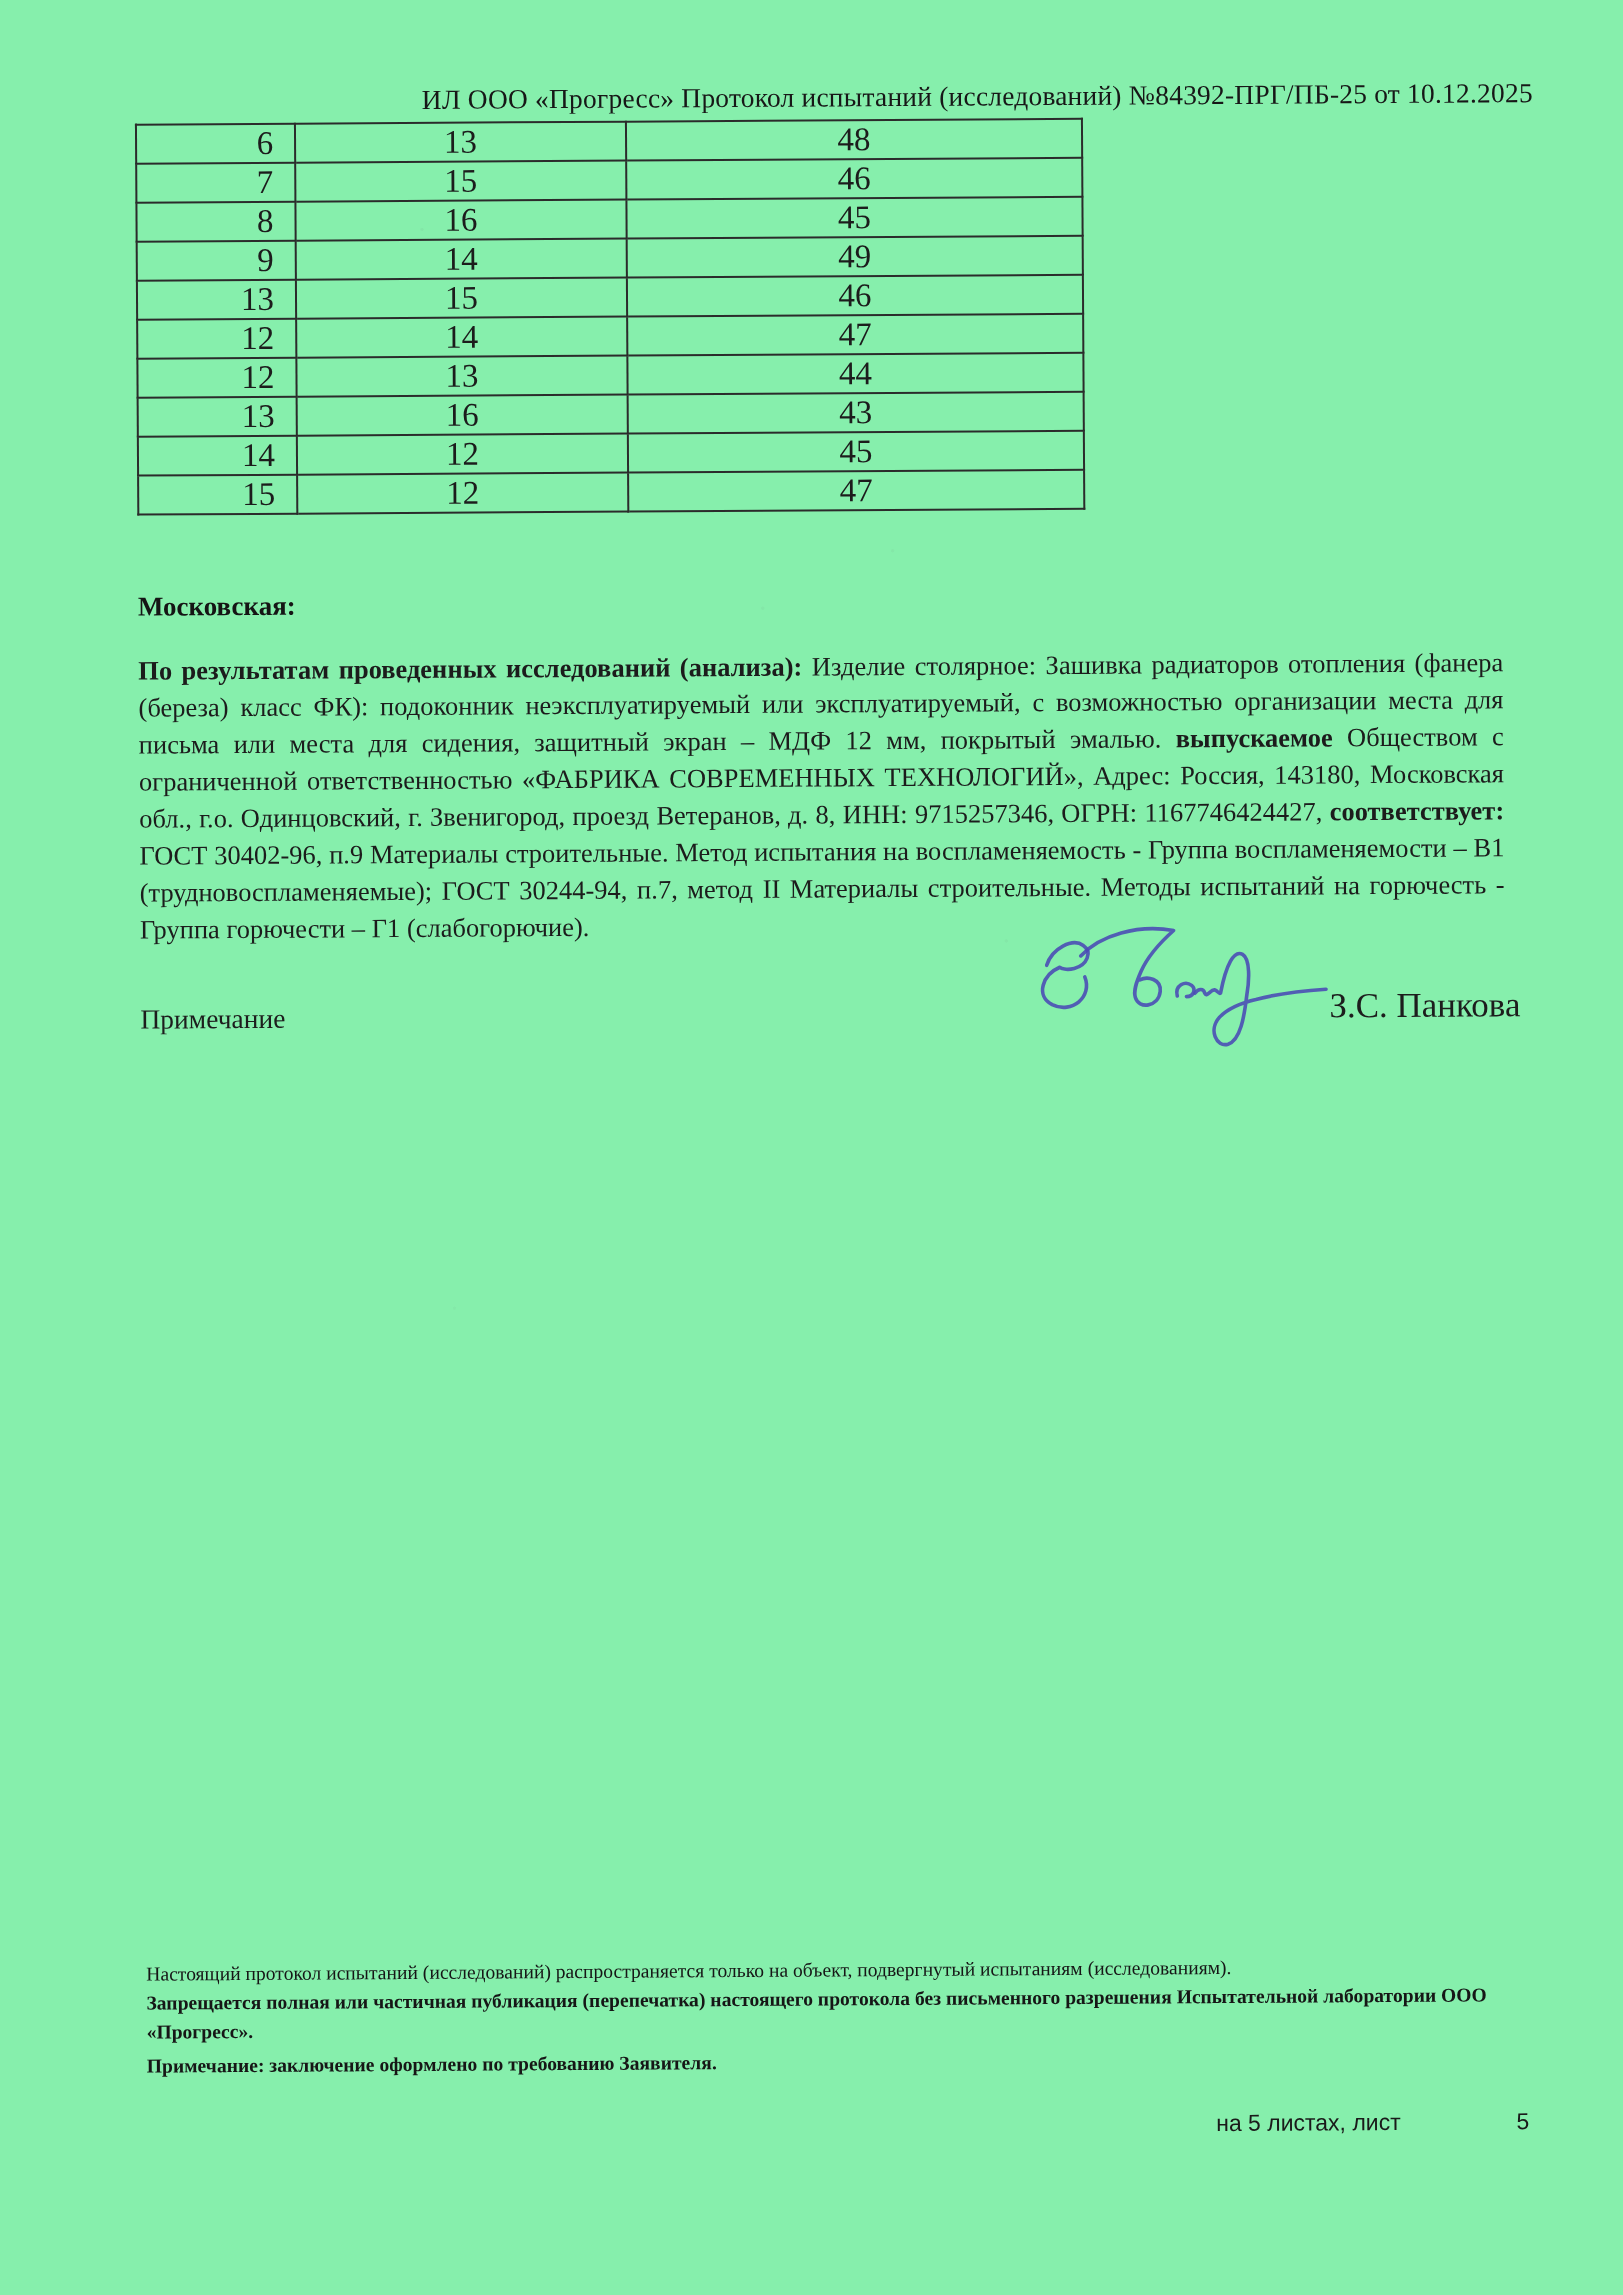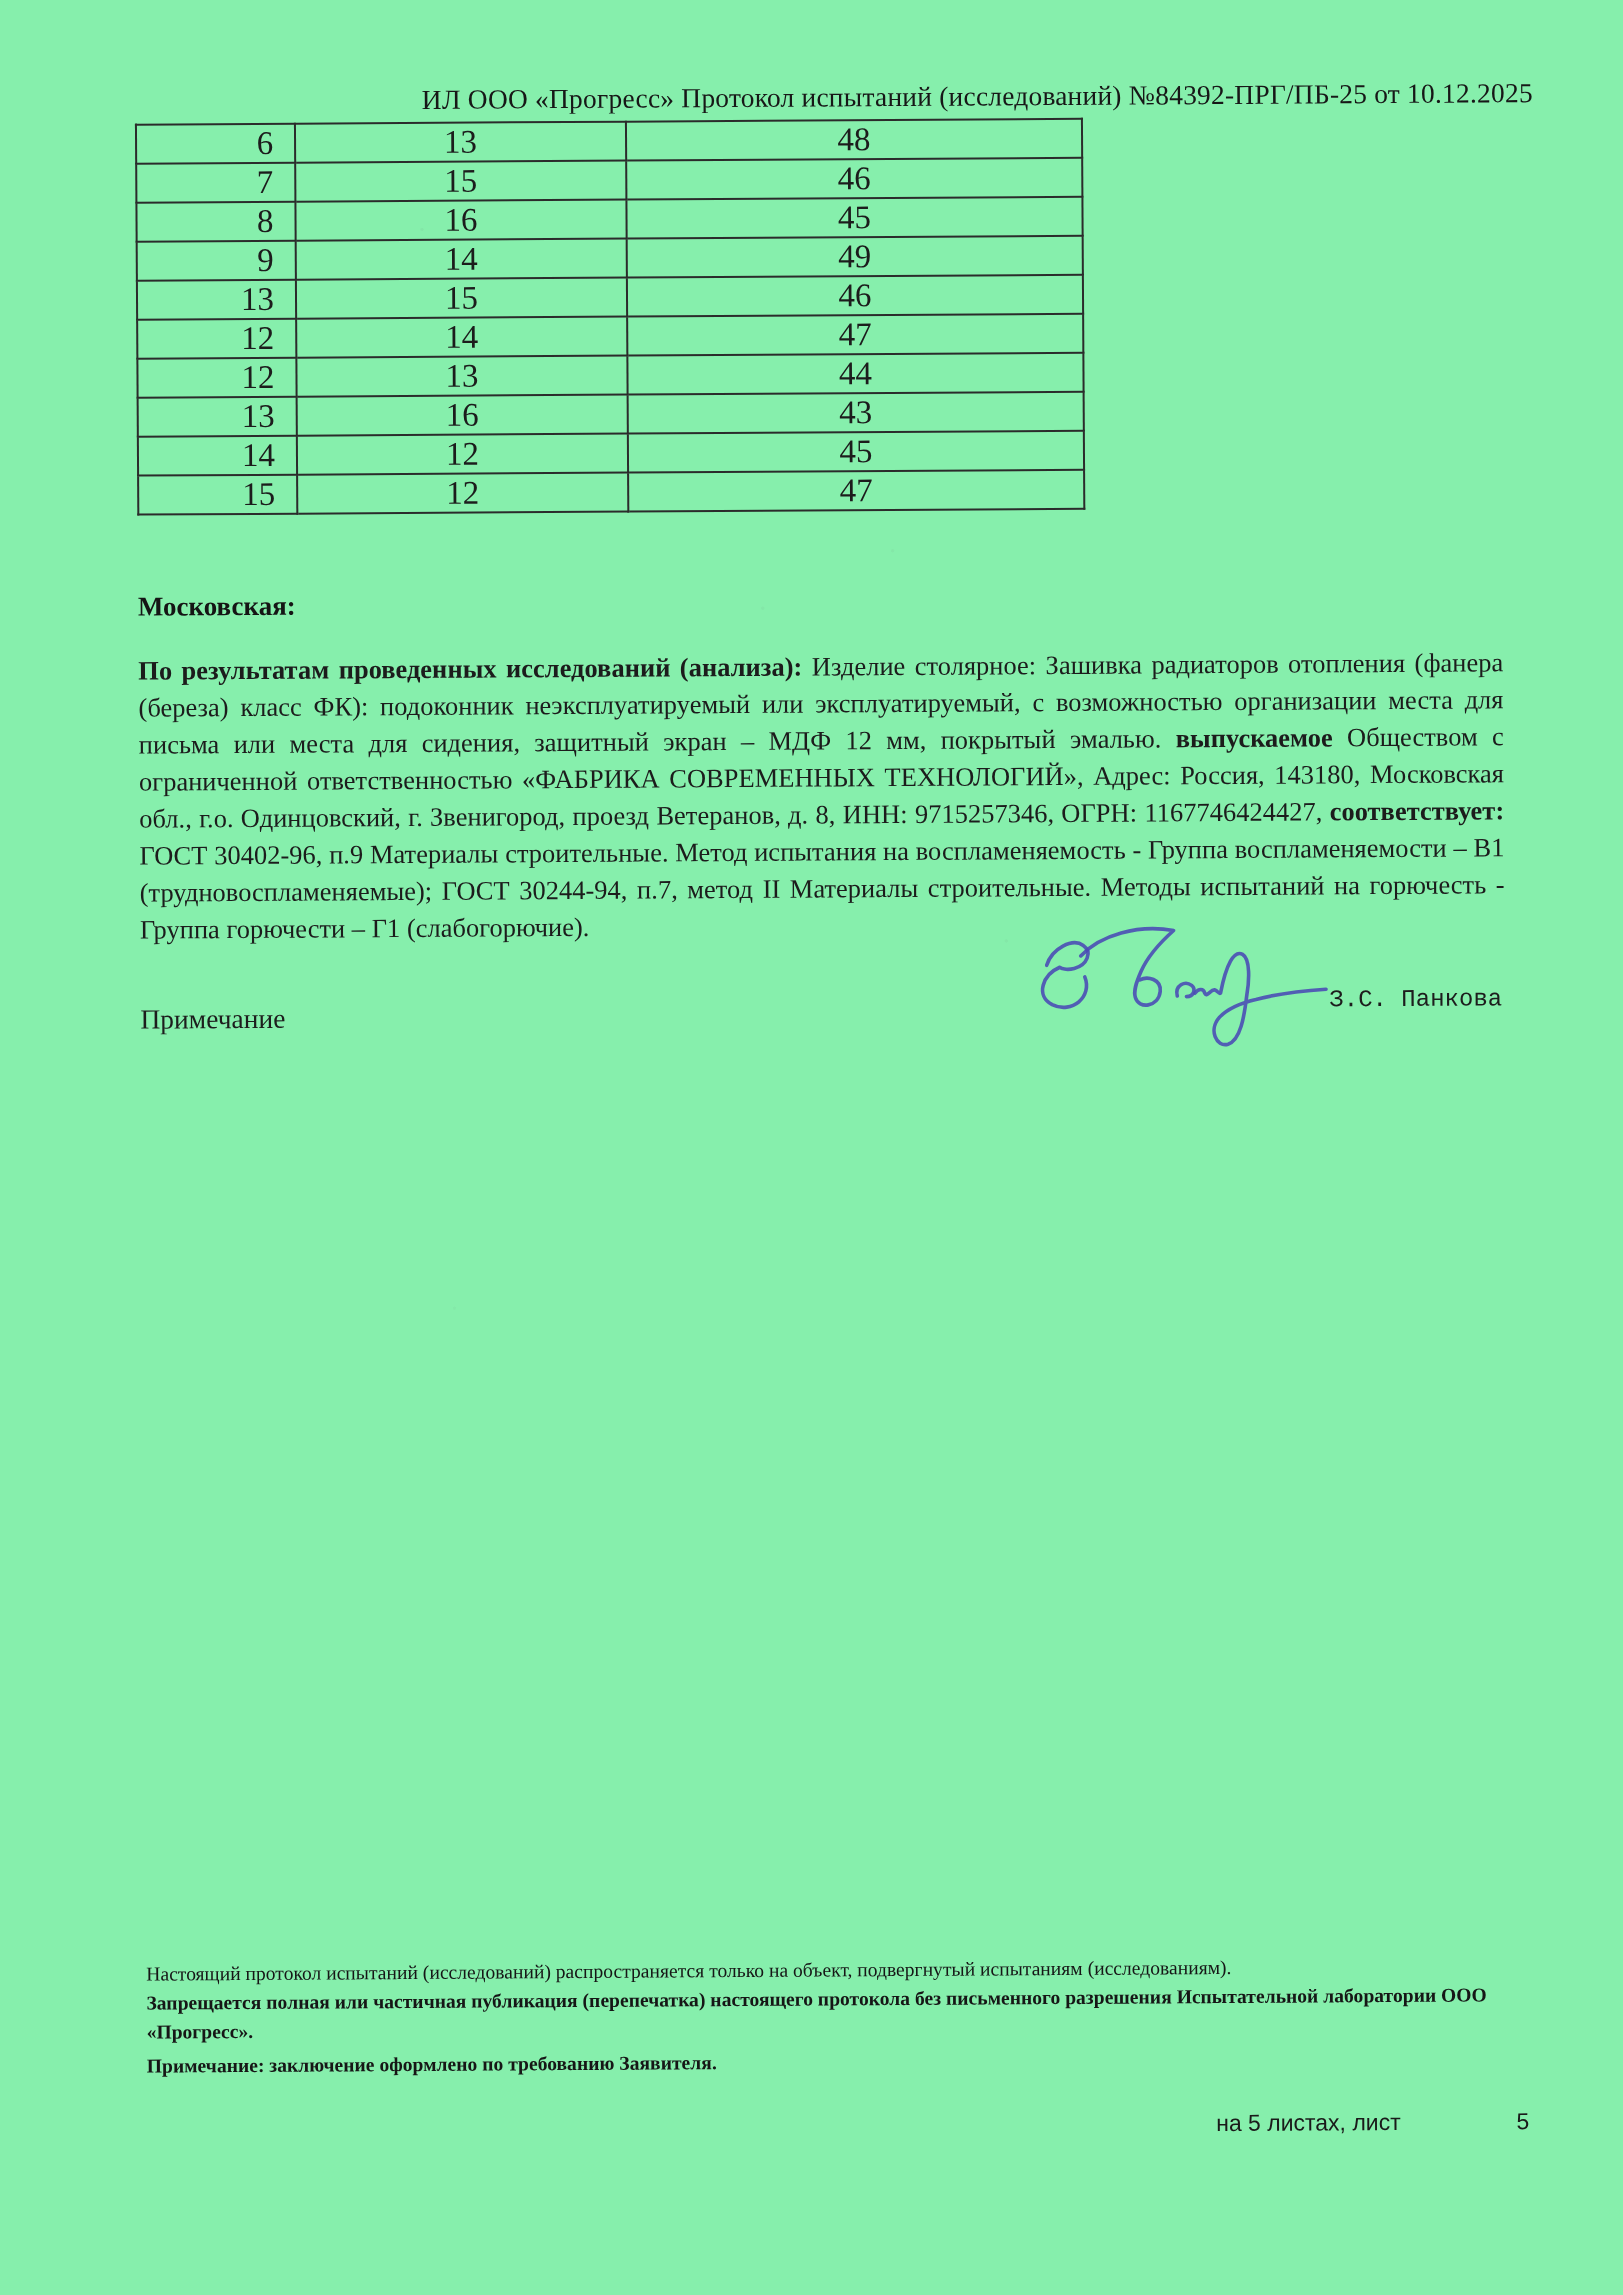--- a/index.html
+++ b/index.html
@@ -88,23 +88,22 @@
   .executor-label {
     position: absolute;
     top: 1000px;
     left: 137px;
     font-size: 27.5px;
   }
   .signer-name {
     position: absolute;
     top: 990px;
     left: 1326px;
-    font-size: 24px;
+    font-size: 35px;
     white-space: nowrap;
-    font-family: Liberation Mono, monospace;
   }
   svg.signature {
     position: absolute;
     top: 920px;
     left: 1020px;
     width: 308px;
     height: 164px;
     overflow: visible;
   }
   svg.signature path {

